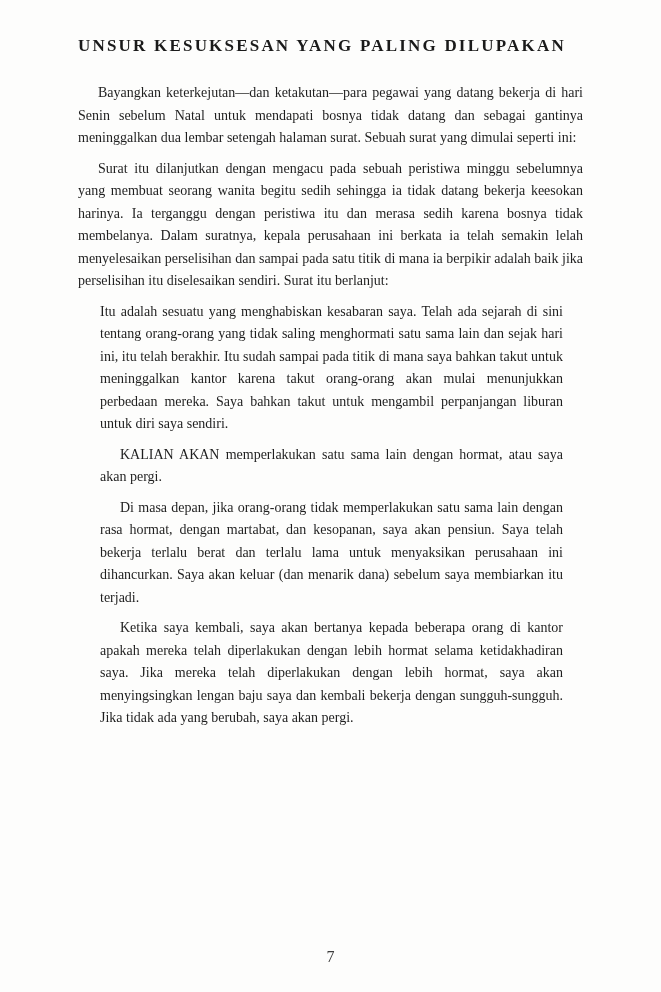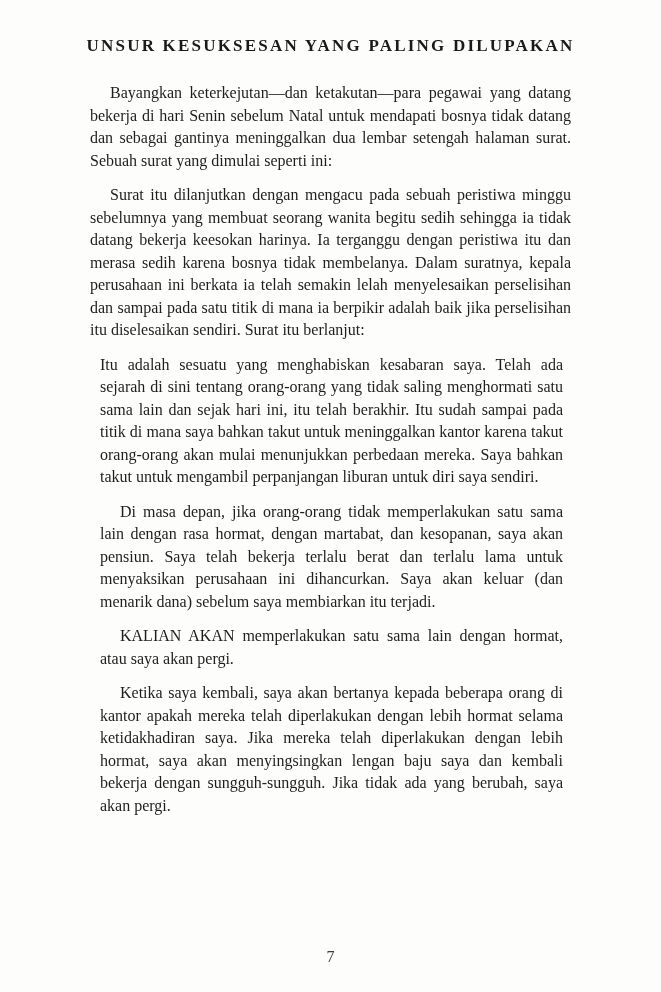--- a/index.html
+++ b/index.html
@@ -13,32 +13,32 @@
   }
   .page {
     box-sizing: border-box;
     width: 661px;
     height: 992px;
     padding: 36px 78px 0 78px;
     position: relative;
     background: #fdfdfc;
   }
   .chapter-title {
-    text-align: center;
+    text-align: left;
     font-weight: bold;
     font-size: 17px;
     letter-spacing: 2.2px;
     margin: 0 0 26px 0;
     white-space: nowrap;
     color: #1a1a1a;
   }
   p {
-    margin: 12px;
+    margin: 0;
     text-align: justify;
-    font-size: 16px;
+    font-size: 14px;
     line-height: 22.5px;
     color: #1e1e1e;
   }
   p.body-para {
     text-indent: 20px;
     margin-top: 8px;
   }
   p.quote-para {
     margin-left: 22px;
     margin-right: 20px;
@@ -63,20 +63,20 @@
 <div class="page">
   <h1 class="chapter-title">UNSUR KESUKSESAN YANG PALING DILUPAKAN</h1>
 
   <p class="body-para">Bayangkan keterkejutan—dan ketakutan—para pegawai yang datang bekerja di hari Senin sebelum Natal untuk mendapati bosnya tidak datang dan sebagai gantinya meninggalkan dua lembar setengah halaman surat. Sebuah surat yang dimulai seperti ini:</p>
 
 
   <p class="body-para">Surat itu dilanjutkan dengan mengacu pada sebuah peristiwa minggu sebelumnya yang membuat seorang wanita begitu sedih sehingga ia tidak datang bekerja keesokan harinya. Ia terganggu dengan peristiwa itu dan merasa sedih karena bosnya tidak membelanya. Dalam suratnya, kepala perusahaan ini berkata ia telah semakin lelah menyelesaikan perselisihan dan sampai pada satu titik di mana ia berpikir adalah baik jika perselisihan itu diselesaikan sendiri. Surat itu berlanjut:</p>
 
   <p class="quote-para">Itu adalah sesuatu yang menghabiskan kesabaran saya. Telah ada sejarah di sini tentang orang-orang yang tidak saling menghormati satu sama lain dan sejak hari ini, itu telah berakhir. Itu sudah sampai pada titik di mana saya bahkan takut untuk meninggalkan kantor karena takut orang-orang akan mulai menunjukkan perbedaan mereka. Saya bahkan takut untuk mengambil perpanjangan liburan untuk diri saya sendiri.</p>
 
+  <p class="quote-para quote-indent">KALIAN AKAN memperlakukan satu sama lain dengan hormat, atau saya akan pergi.</p>
+
   <p class="quote-para quote-indent">Di masa depan, jika orang-orang tidak memperlakukan satu sama lain dengan rasa hormat, dengan martabat, dan kesopanan, saya akan pensiun. Saya telah bekerja terlalu berat dan terlalu lama untuk menyaksikan perusahaan ini dihancurkan. Saya akan keluar (dan menarik dana) sebelum saya membiarkan itu terjadi.</p>
-
-  <p class="quote-para quote-indent">KALIAN AKAN memperlakukan satu sama lain dengan hormat, atau saya akan pergi.</p>
 
   <p class="quote-para quote-indent">Ketika saya kembali, saya akan bertanya kepada beberapa orang di kantor apakah mereka telah diperlakukan dengan lebih hormat selama ketidakhadiran saya. Jika mereka telah diperlakukan dengan lebih hormat, saya akan menyingsingkan lengan baju saya dan kembali bekerja dengan sungguh-sungguh. Jika tidak ada yang berubah, saya akan pergi.</p>
 
   <div class="page-number">7</div>
 </div>
 
 </body></html>

